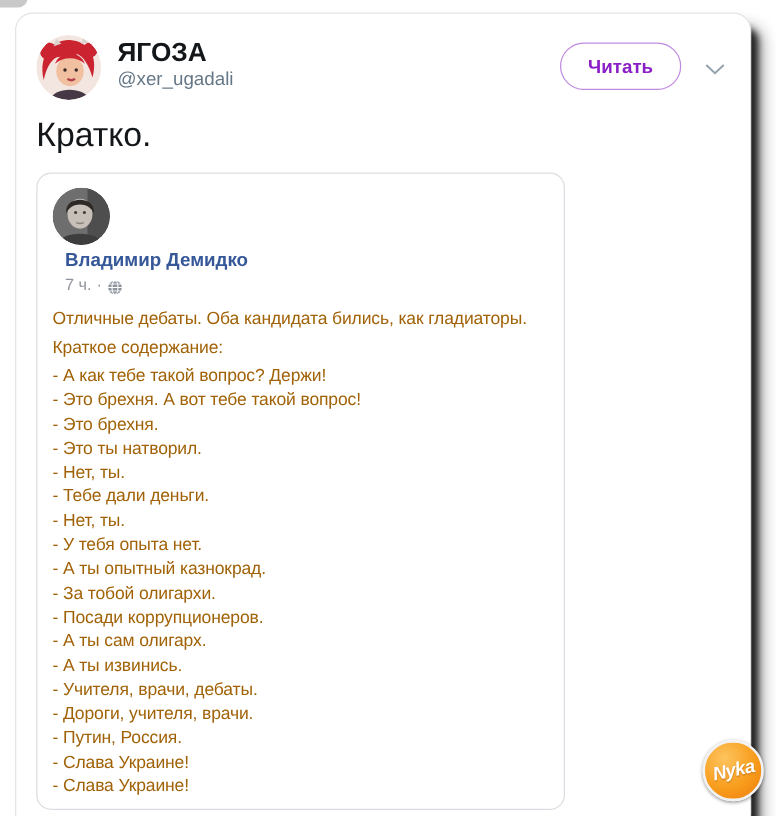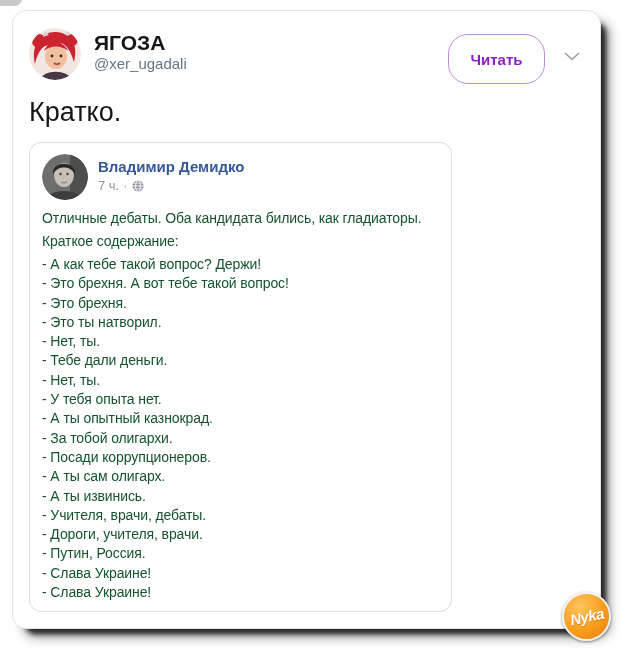--- a/index.html
+++ b/index.html
@@ -36,21 +36,21 @@
 
   .avatar-lg { width:52px; height:52px; border-radius:50%; overflow:hidden; flex:0 0 auto; cursor:pointer; }
   .avatar-lg svg, .avatar-sm svg { display:block; }
 
   .names { margin-left:13px; padding-top:3px; }
   .tweet-name { font-size:21px; font-weight:700; color:#14171a; line-height:23px; cursor:pointer; }
   .tweet-handle { font-size:15px; color:#657786; line-height:20px; }
 
   .follow-btn {
     margin-left:auto; margin-top:6px;
-    min-width:97px; height:50px; padding:0 20px;
+    min-width:97px; height:38px; padding:0 20px;
     border:1.5px solid #c08ce0; border-radius:20px;
     background:#ffffff; color:#8b1fc7;
     font-family:inherit; font-size:15px; font-weight:700;
     display:flex; align-items:center; justify-content:center;
     cursor:pointer;
   }
 
   .menu-chevron { margin:17px 2px 0 17px; cursor:pointer; padding:2px; }
 
   .tweet-text { padding:12px 16px 0 16px; font-size:27px; line-height:32px; color:#14171a; }
@@ -58,28 +58,28 @@
   
   .fb-card {
     margin:14px 16px 16px 16px;
     width:423px;
     border:1px solid #dadde1;
     border-radius:12px;
     padding:11px 12px 9px 12px;
     background:#ffffff;
     cursor:pointer;
   }
-  .fb-header { display:flex; align-items:flex-start; }
+  .fb-header { display:flex; align-items:flex-start;flex-direction:column; }
   .avatar-sm { width:46px; height:46px; border-radius:50%; overflow:hidden; flex:0 0 auto; cursor:pointer; }
   .fb-info { margin-left:10px; padding-top:3px; }
   .fb-name { font-size:15px; font-weight:700; color:#365899; line-height:19px; cursor:pointer; }
-  .fb-meta { display:flex; align-items:center; gap:4px; margin-top:2px;
+  .fb-meta { display:flex; align-items:flex-end; gap:4px; margin-top:2px;
              font-size:13px; color:#90949c; line-height:16px; }
 
-  .fb-body { margin-top:9px; font-size:14px; color:#14532d; letter-spacing:-0.1px; }
+  .fb-body { margin-top:9px; font-size:14px; color:#a16207; letter-spacing:-0.1px; }
   .fb-par  { line-height:19px; margin-bottom:4px; white-space:nowrap; }
   .fb-par + .fb-par { margin-top:3px; }
   .fb-lines { margin-top:4px; }
   .fb-lines div { line-height:19.3px; white-space:nowrap; }
 
   
   .watermark {
     position:absolute; left:562px; top:592px;
     width:49px; height:49px; border-radius:50%;
     background: radial-gradient(circle at 35% 28%, #fdc45e 0%, #f89d1d 55%, #ee7c0b 100%);

